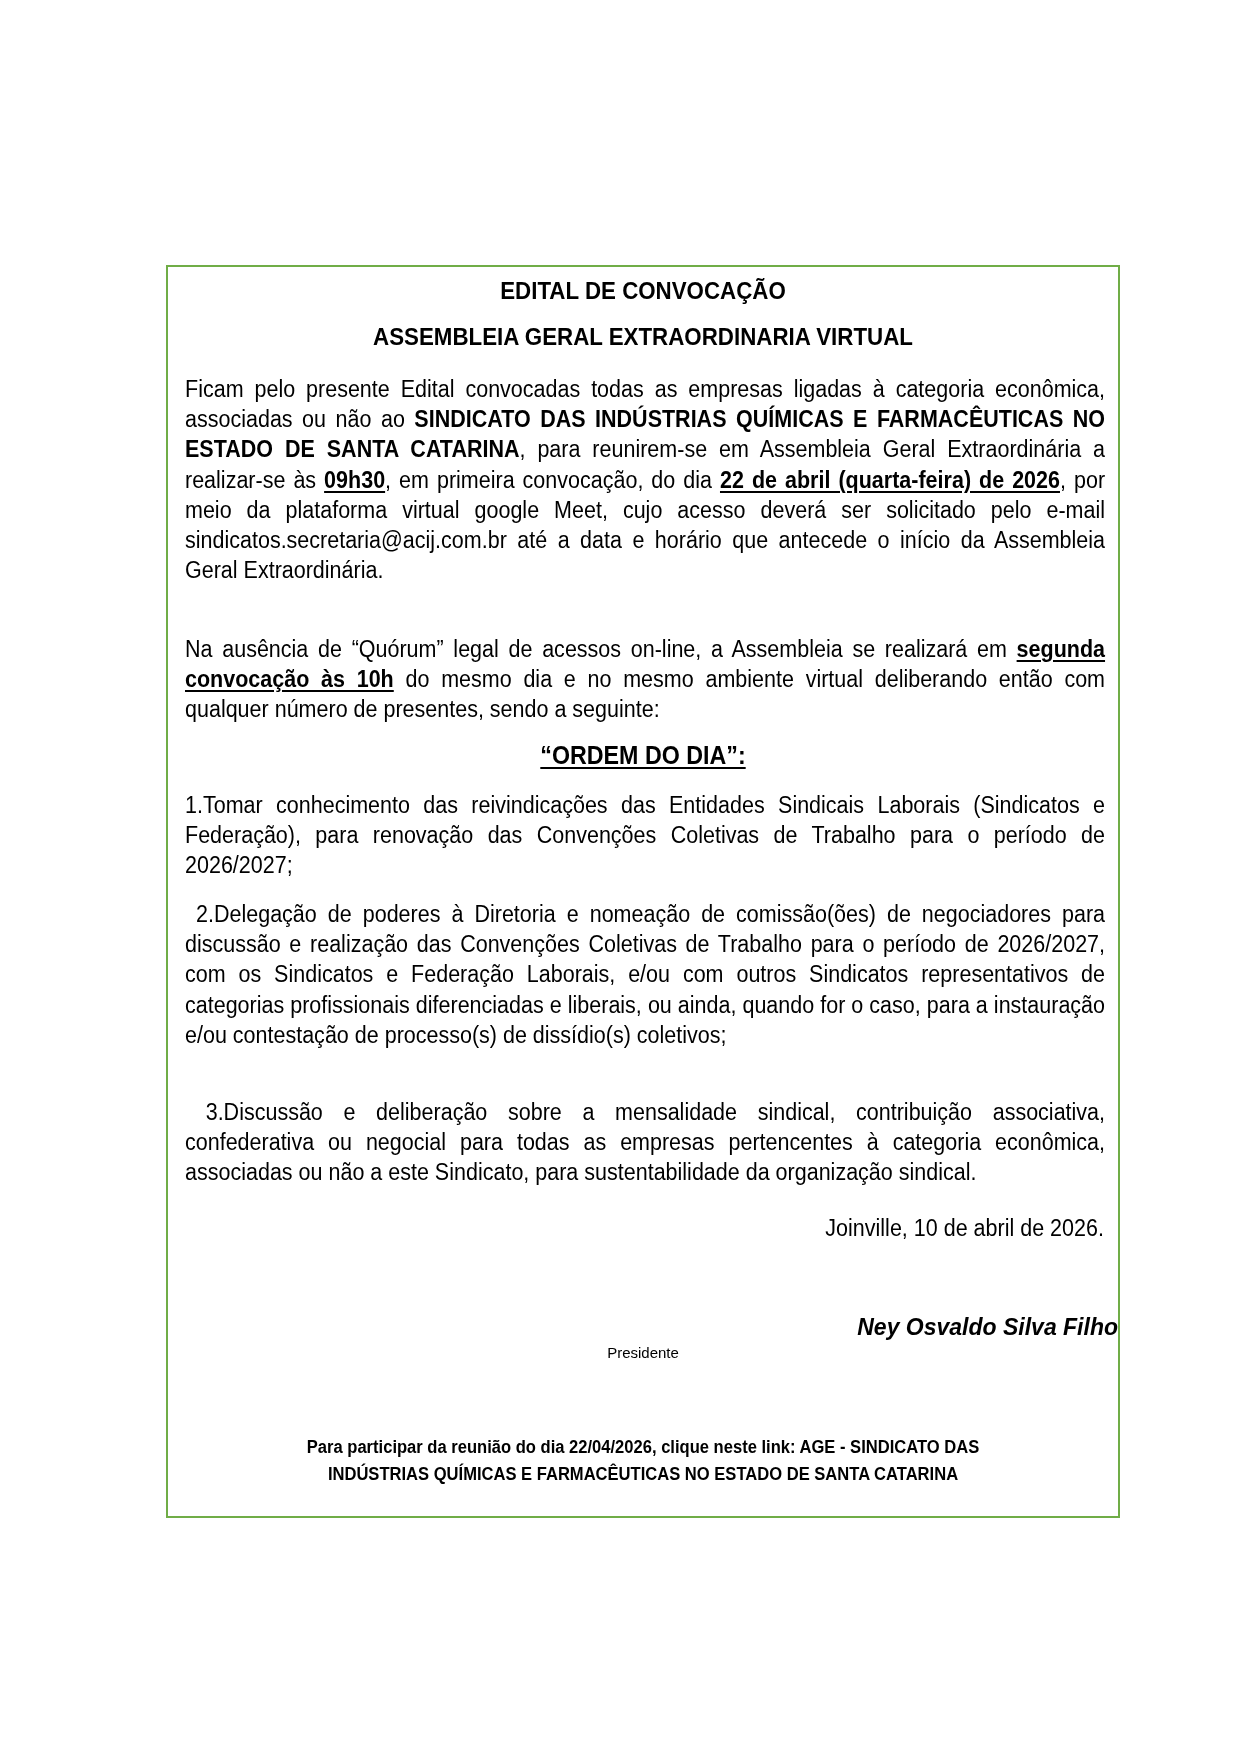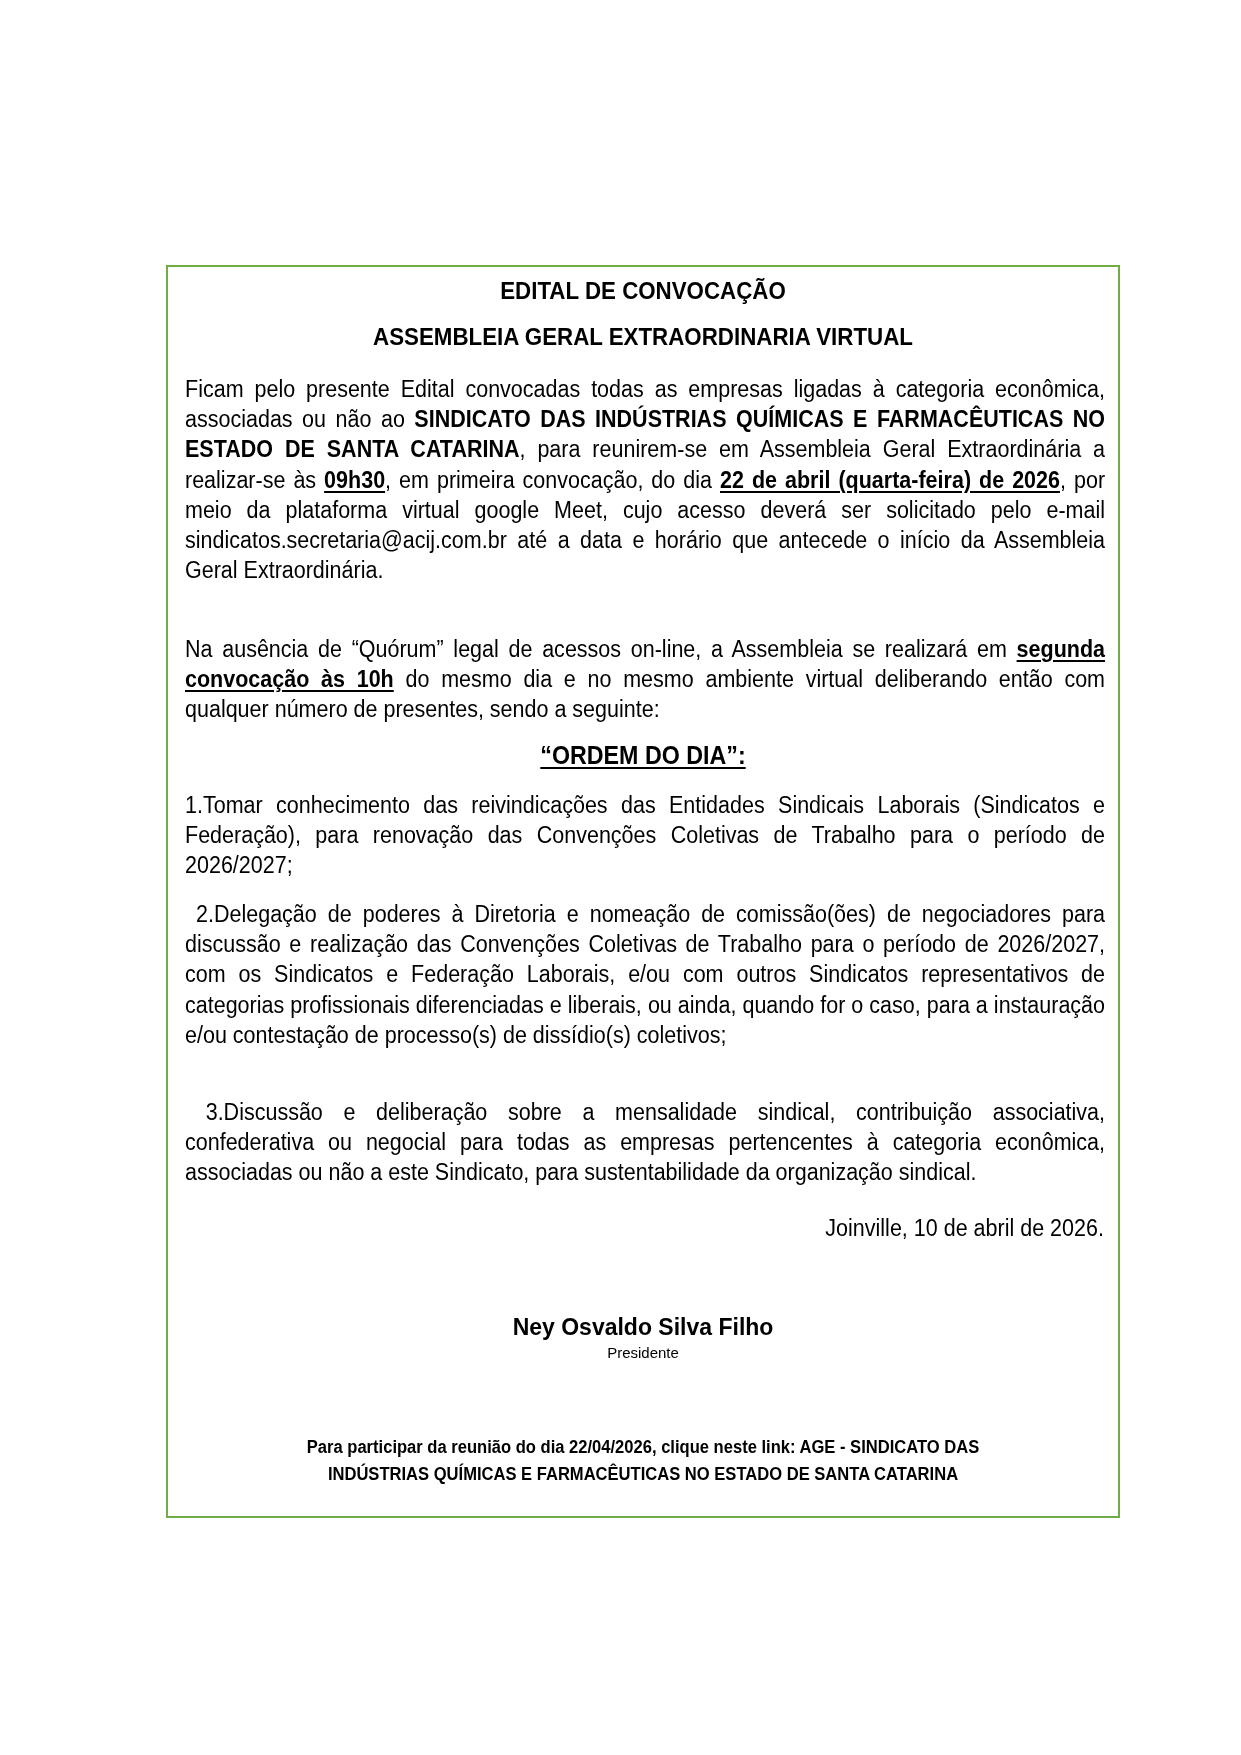--- a/index.html
+++ b/index.html
@@ -83,23 +83,24 @@
       font-size: 23px;
       transform: scaleX(0.935);
       transform-origin: right top;
       white-space: nowrap;
     }
     .sig-name {
       position: absolute;
       left: 0;
       width: 100%;
       top: 1047px;
-      text-align: center;
+      text-align: right;
       font-weight: bold;
       font-size: 23px;
+      font-style: italic;
     }
     .sig-role {
       position: absolute;
       left: 0;
       width: 100%;
       top: 1077px;
       text-align: center;
       font-size: 15px;
     }
     .link-note {

